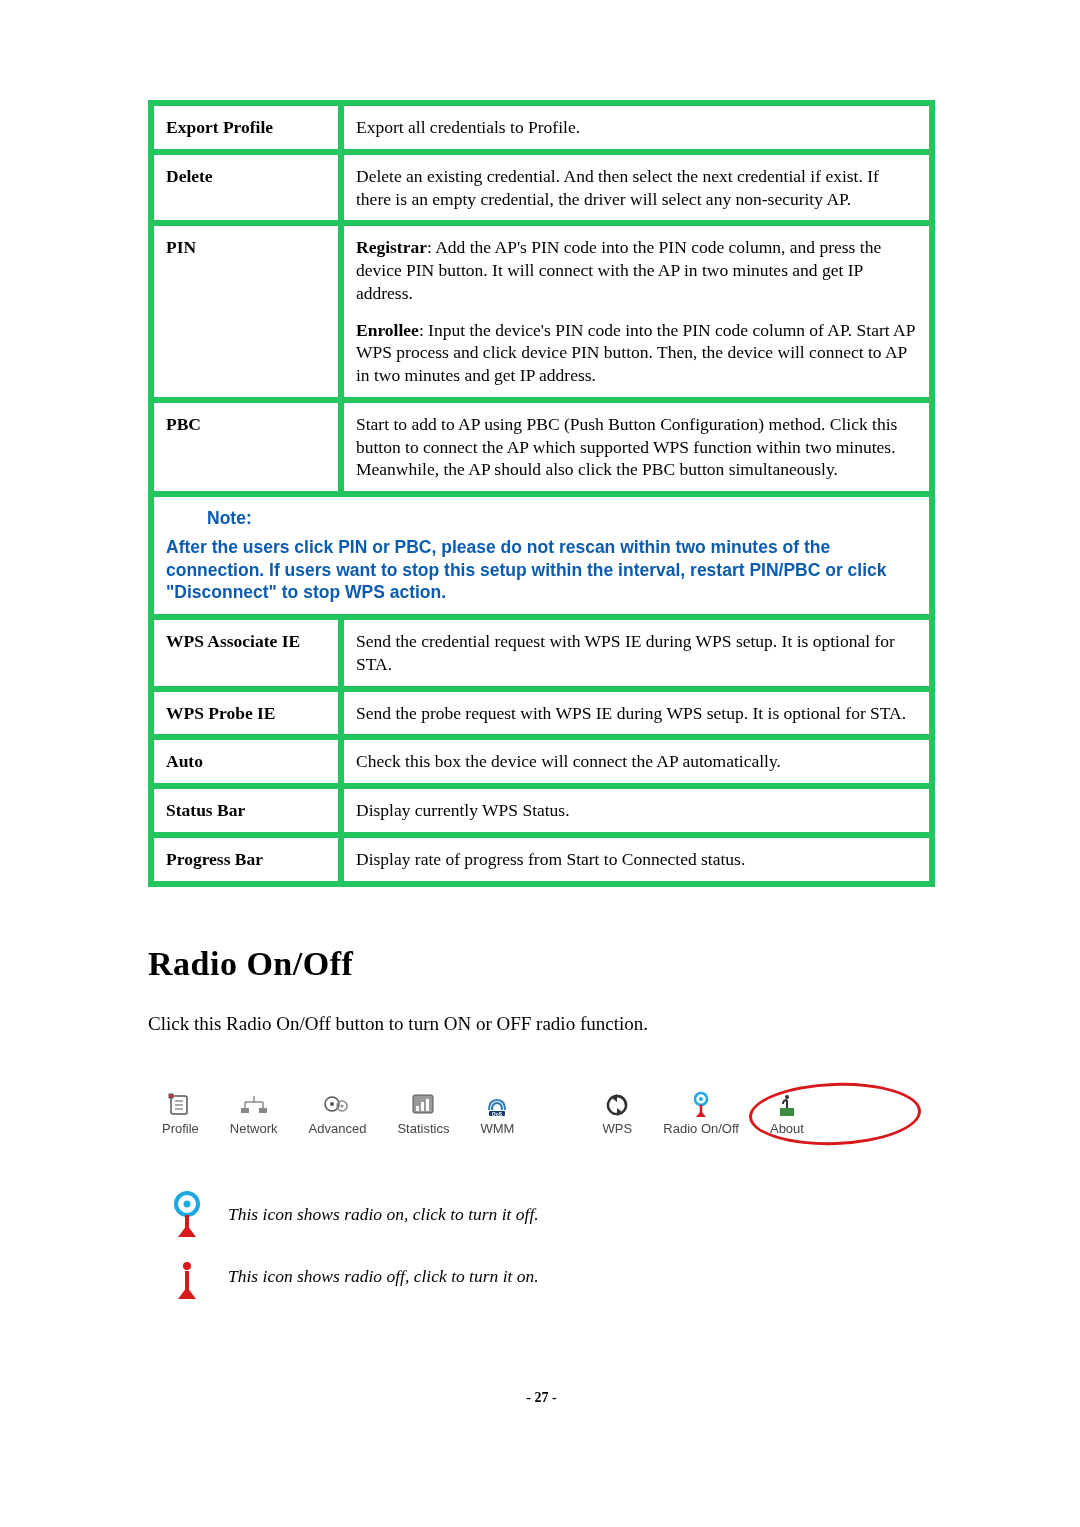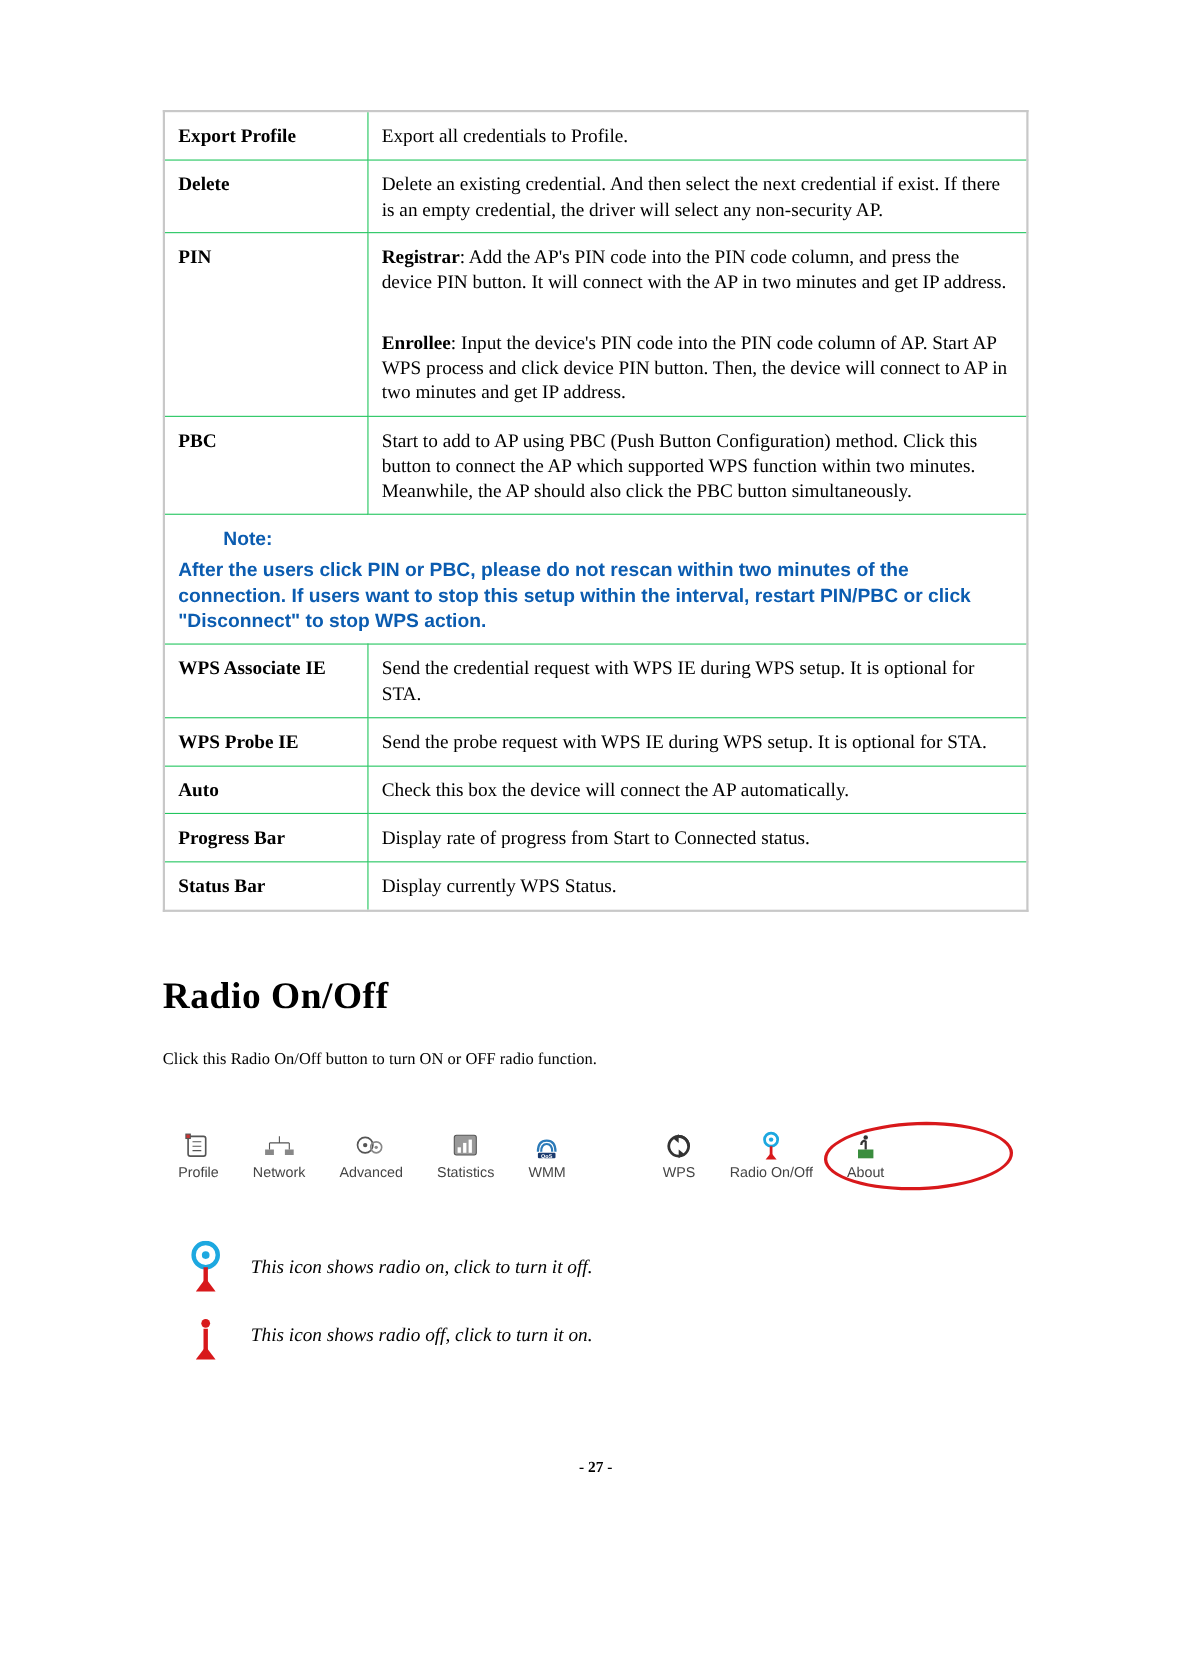--- a/index.html
+++ b/index.html
@@ -12,21 +12,21 @@
   }
   .page {
     padding: 100px 145px 60px 148px;
   }
   table.main {
     border-collapse: collapse;
     width: 100%;
     border: 2px solid #c8c8c8;
   }
   table.main td {
-    border: 1px solid #22c55e;
+    border: 6px solid #22c55e;
     padding: 10px 12px 10px 12px;
     vertical-align: top;
     font-size: 17.5px;
     line-height: 1.3;
   }
   table.main td.left {
     width: 160px;
     font-weight: bold;
   }
   .note-cell {
@@ -42,21 +42,21 @@
     margin-left: 41px;
   }
   h2.heading {
     font-family: Georgia, "Times New Roman", serif;
     font-weight: 900;
     font-size: 34px;
     margin: 58px 0 30px 0;
     letter-spacing: 0.5px;
   }
   .body-text {
-    font-size: 15px;
+    font-size: 19px;
     margin: 0 0 50px 0;
   }
   .toolbar {
     position: relative;
     display: flex;
     align-items: flex-end;
     gap: 31px;
     padding: 6px 0 6px 14px;
     margin-bottom: 48px;
   }
@@ -120,21 +120,21 @@
       <td class="left">Export Profile</td>
       <td>Export all credentials to Profile.</td>
     </tr>
     <tr>
       <td class="left">Delete</td>
       <td>Delete an existing credential. And then select the next credential if exist. If there is an empty credential, the driver will select any non-security AP.</td>
     </tr>
     <tr>
       <td class="left">PIN</td>
       <td>
-        <div style="margin-bottom:32px;">
+        <div style="margin-bottom:14px;">
           <b>Registrar</b><span>: Add the AP's PIN code into the PIN code column, and press the device PIN button. It will connect with the AP in two minutes and get IP address.</span>
         </div>
         <div>
           <b>Enrollee</b><span>: Input the device's PIN code into the PIN code column of AP. Start AP WPS process and click device PIN button. Then, the device will connect to AP in two minutes and get IP address.</span>
         </div>
       </td>
     </tr>
     <tr>
       <td class="left">PBC</td>
       <td>Start to add to AP using PBC (Push Button Configuration) method. Click this button to connect the AP which supported WPS function within two minutes. Meanwhile, the AP should also click the PBC button simultaneously.</td>
@@ -151,26 +151,26 @@
     </tr>
     <tr>
       <td class="left">WPS Probe IE</td>
       <td>Send the probe request with WPS IE during WPS setup. It is optional for STA.</td>
     </tr>
     <tr>
       <td class="left">Auto</td>
       <td>Check this box the device will connect the AP automatically.</td>
     </tr>
     <tr>
+      <td class="left">Status Bar</td>
+      <td>Display currently WPS Status.</td>
+    </tr>
+    <tr>
       <td class="left">Progress Bar</td>
       <td>Display rate of progress from Start to Connected status.</td>
-    </tr>
-    <tr>
-      <td class="left">Status Bar</td>
-      <td>Display currently WPS Status.</td>
     </tr>
   </tbody>
     </table>
 
   <h2 class="heading">Radio On/Off</h2>
 
   <p class="body-text">Click this Radio On/Off button to turn ON or OFF radio function.</p>
 
   <div class="toolbar">
     <div class="tb-item">

